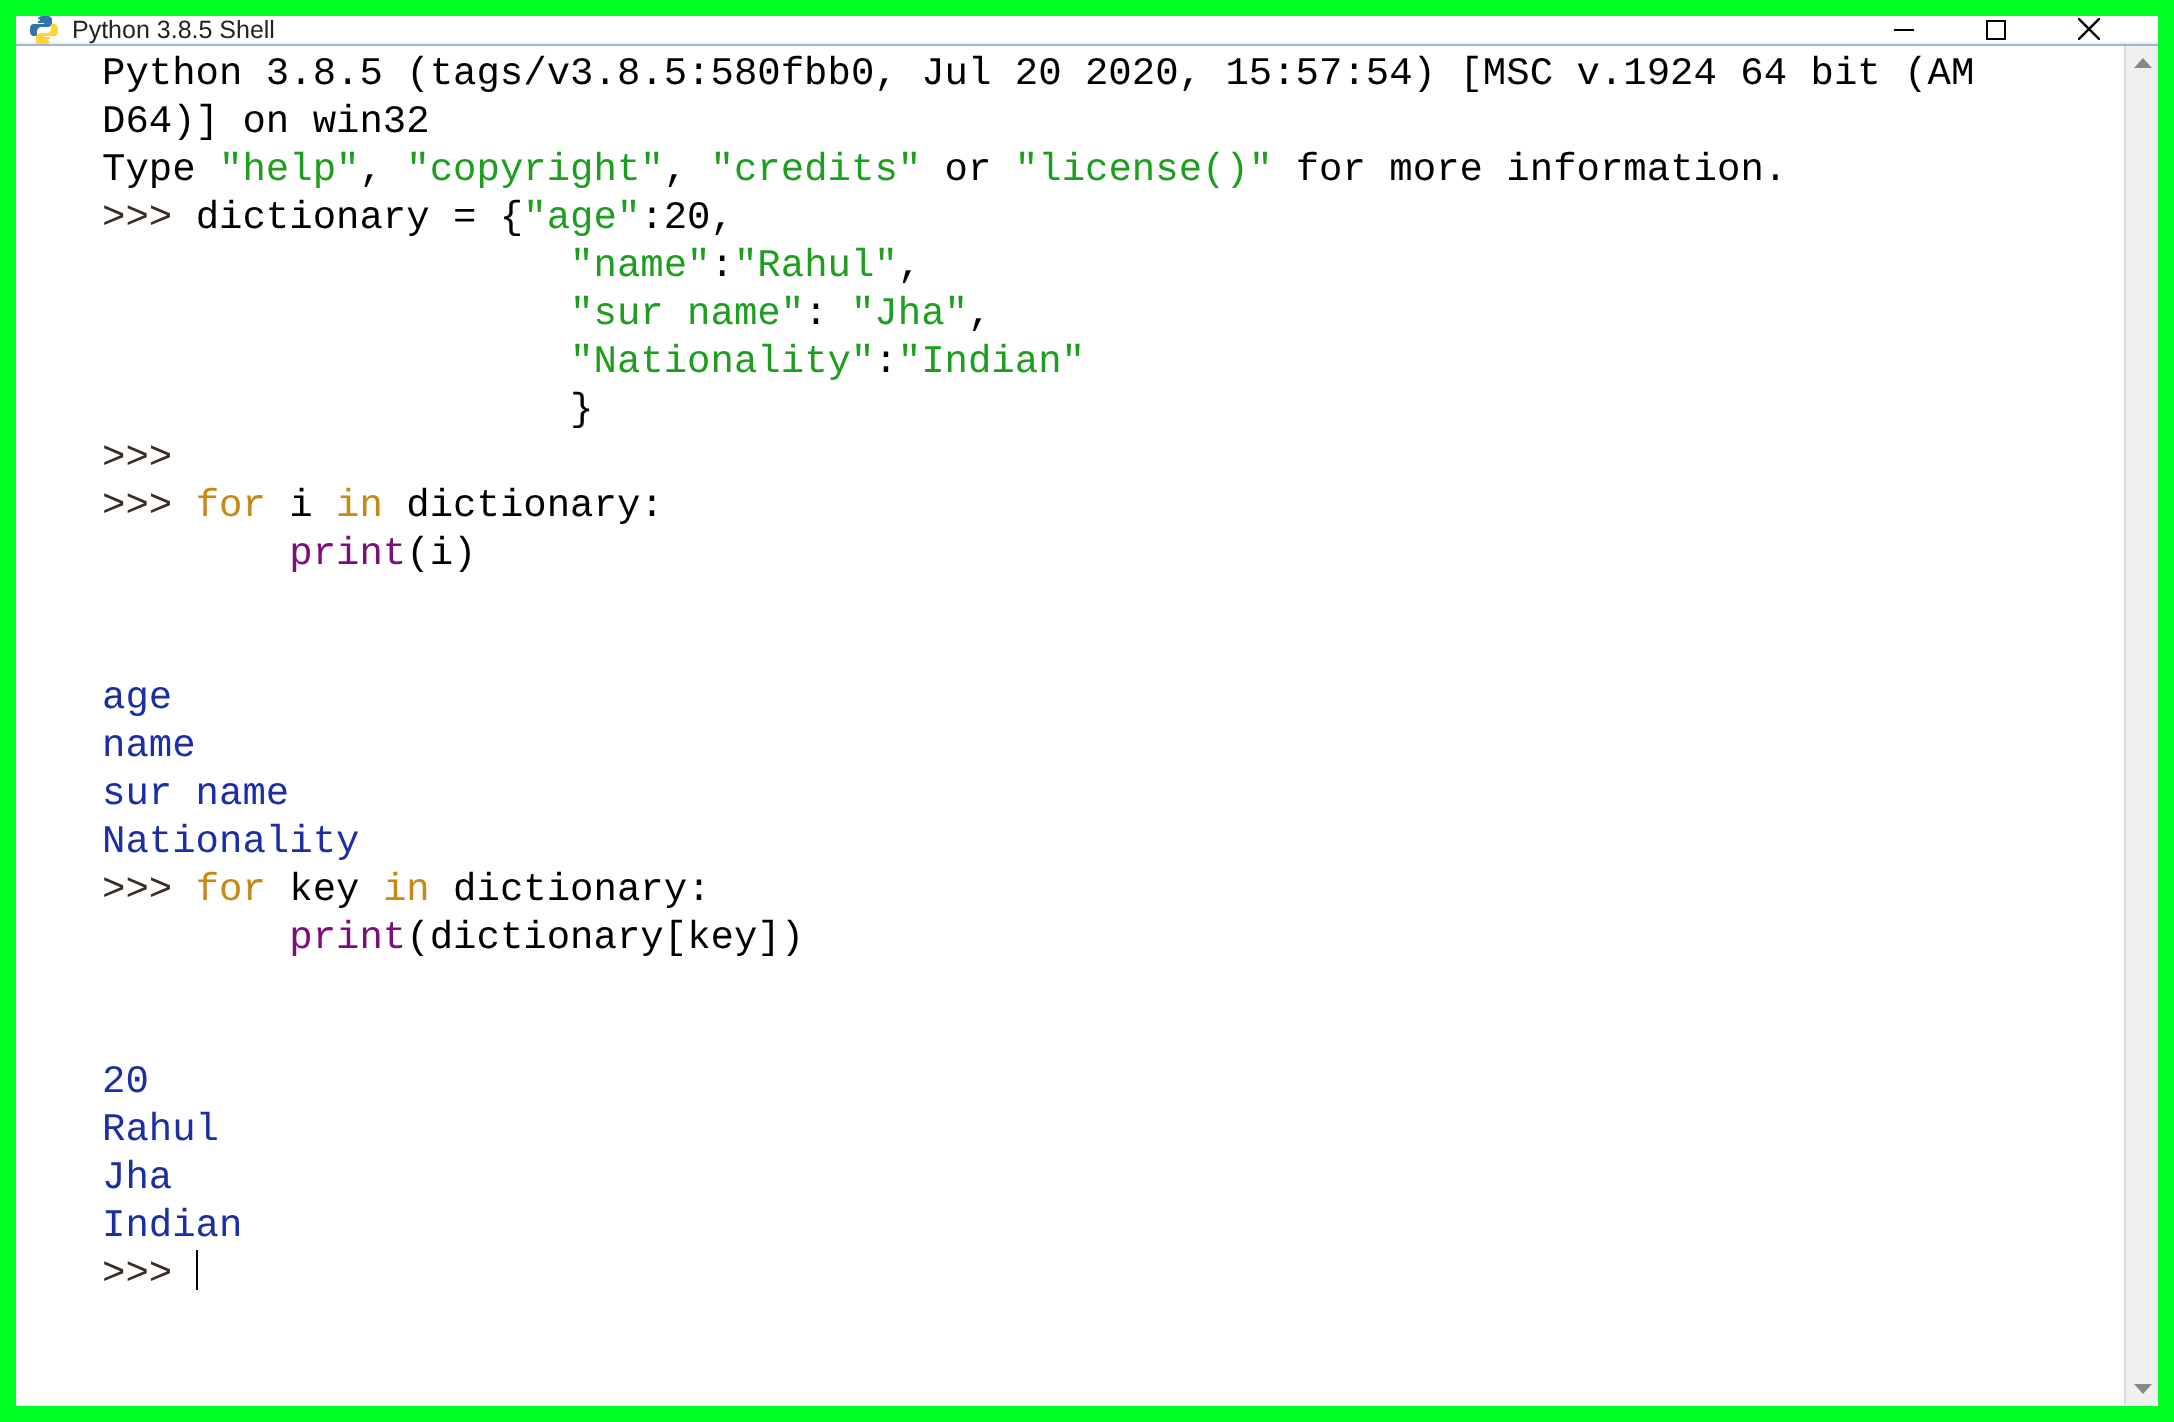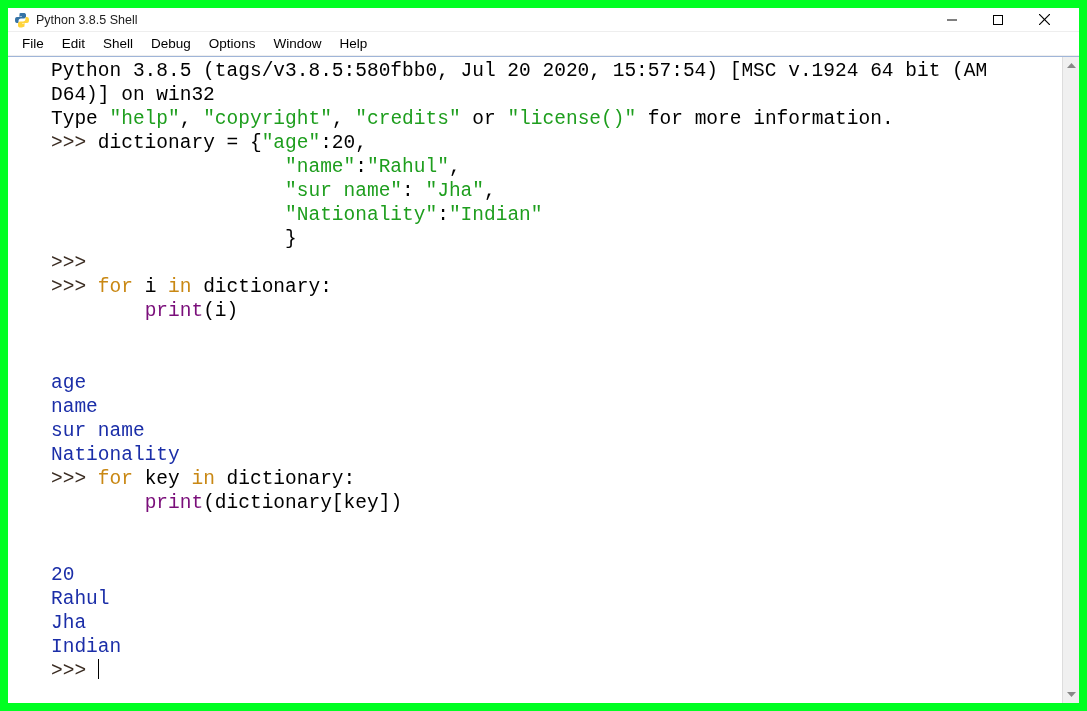--- a/index.html
+++ b/index.html
@@ -14,21 +14,21 @@
   }
   .window {
     background: #fff;
     height: 695px;
     display: flex;
     flex-direction: column;
   }
   .titlebar {
     display: flex;
     align-items: center;
-    height: 24px;
+    height: 14px;
     padding: 0 12px 0 6px;
     border-bottom: 1px solid #eee;
   }
   .titlebar .icon {
     width: 16px; height: 16px;
     margin-right: 6px;
     display:flex; align-items:center; justify-content:center;
   }
   .titlebar .title {
     font-size: 12.5px;
@@ -117,29 +117,20 @@
           </svg>
         </div>
       <div class="win-btn">
           <svg width="11" height="11">
             <line x1="0" y1="0" x2="11" y2="11" stroke="#000" stroke-width="1.2"></line>
             <line x1="11" y1="0" x2="0" y2="11" stroke="#000" stroke-width="1.2"></line>
           </svg>
         </div>
     </div>
   </div>
-  <div class="menubar">
-    <span class="menu-item">File</span>
-    <span class="menu-item">Edit</span>
-    <span class="menu-item">Shell</span>
-    <span class="menu-item">Debug</span>
-    <span class="menu-item">Options</span>
-    <span class="menu-item">Window</span>
-    <span class="menu-item">Help</span>
-  </div>
   <div class="content-wrap">
 <div class="content"><span class="p-black">Python 3.8.5 (tags/v3.8.5:580fbb0, Jul 20 2020, 15:57:54) [MSC v.1924 64 bit (AM</span>
 <span class="p-black">D64)] on win32</span>
 <span class="p-black">Type </span><span class="p-str">"help"</span><span class="p-black">, </span><span class="p-str">"copyright"</span><span class="p-black">, </span><span class="p-str">"credits"</span><span class="p-black"> or </span><span class="p-str">"license()"</span><span class="p-black"> for more information.</span>
 <span class="p-prompt">&gt;&gt;&gt; </span><span class="p-black">dictionary = {</span><span class="p-str">"age"</span><span class="p-black">:</span><span class="p-black">20</span><span class="p-black">,</span>
 <span class="p-black">                    </span><span class="p-str">"name"</span><span class="p-black">:</span><span class="p-str">"Rahul"</span><span class="p-black">,</span>
 <span class="p-black">                    </span><span class="p-str">"sur name"</span><span class="p-black">: </span><span class="p-str">"Jha"</span><span class="p-black">,</span>
 <span class="p-black">                    </span><span class="p-str">"Nationality"</span><span class="p-black">:</span><span class="p-str">"Indian"</span>
 <span class="p-black">                    }</span>
 <span class="p-prompt">&gt;&gt;&gt;</span>

